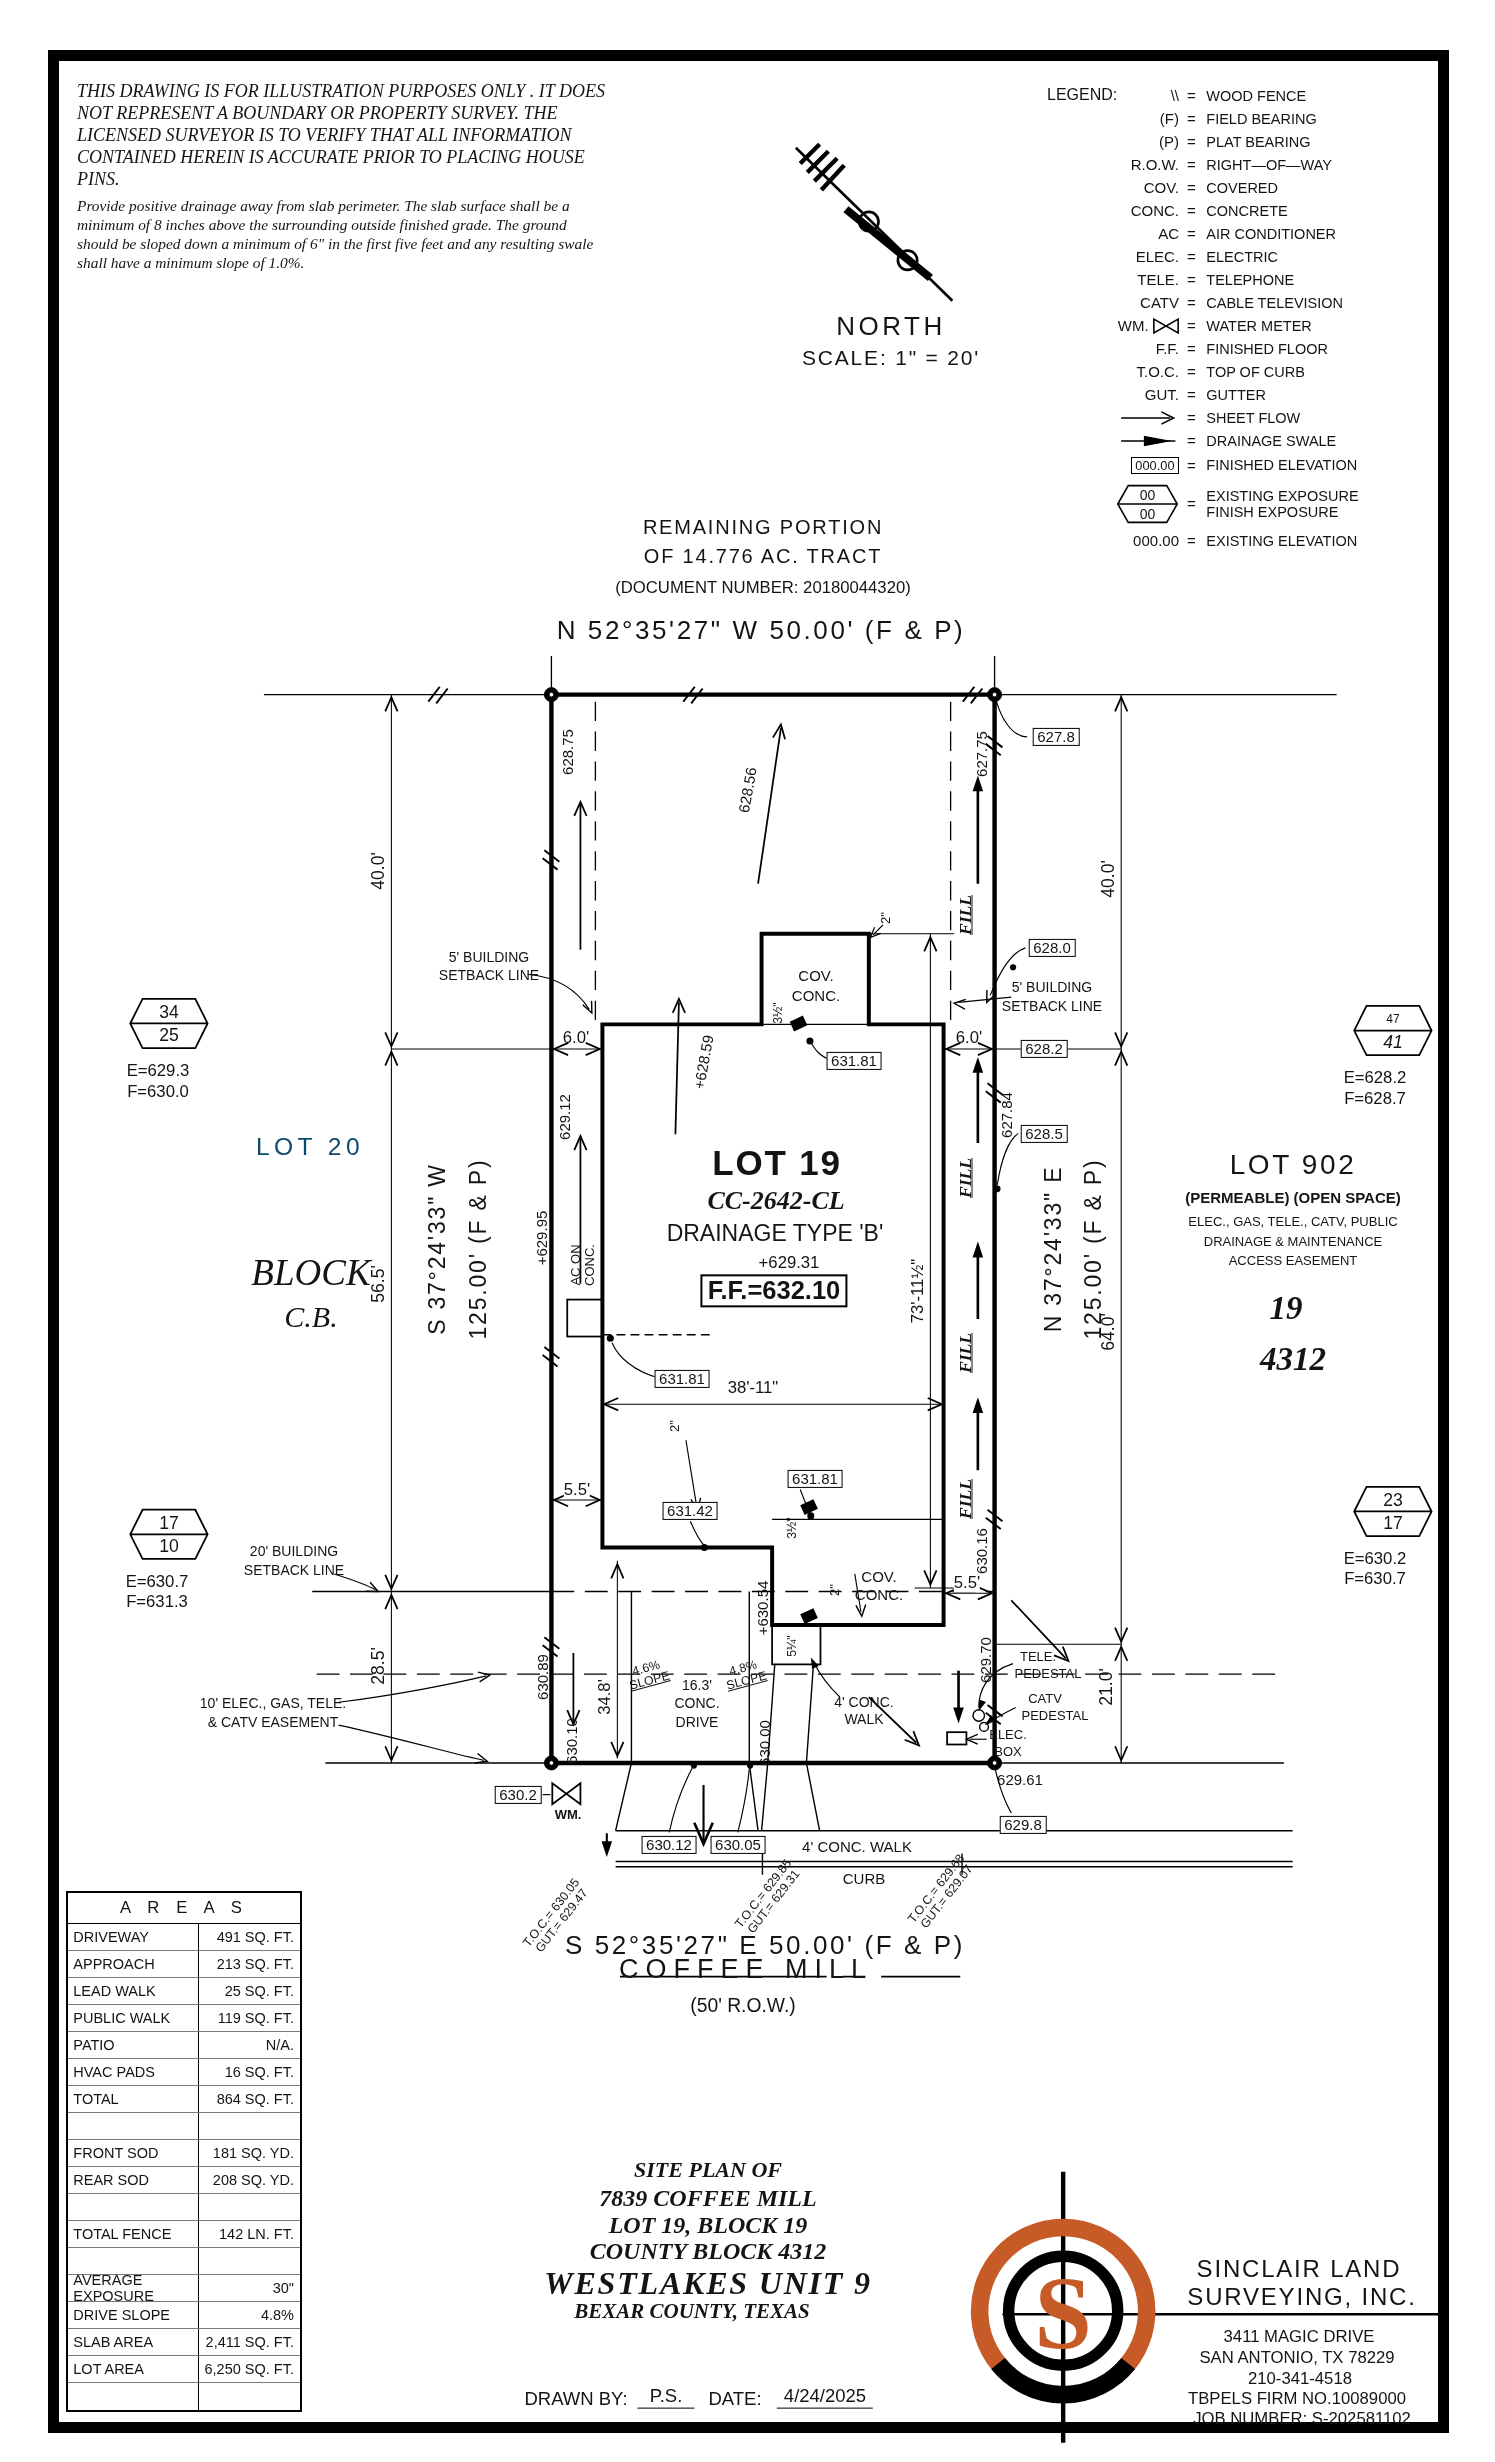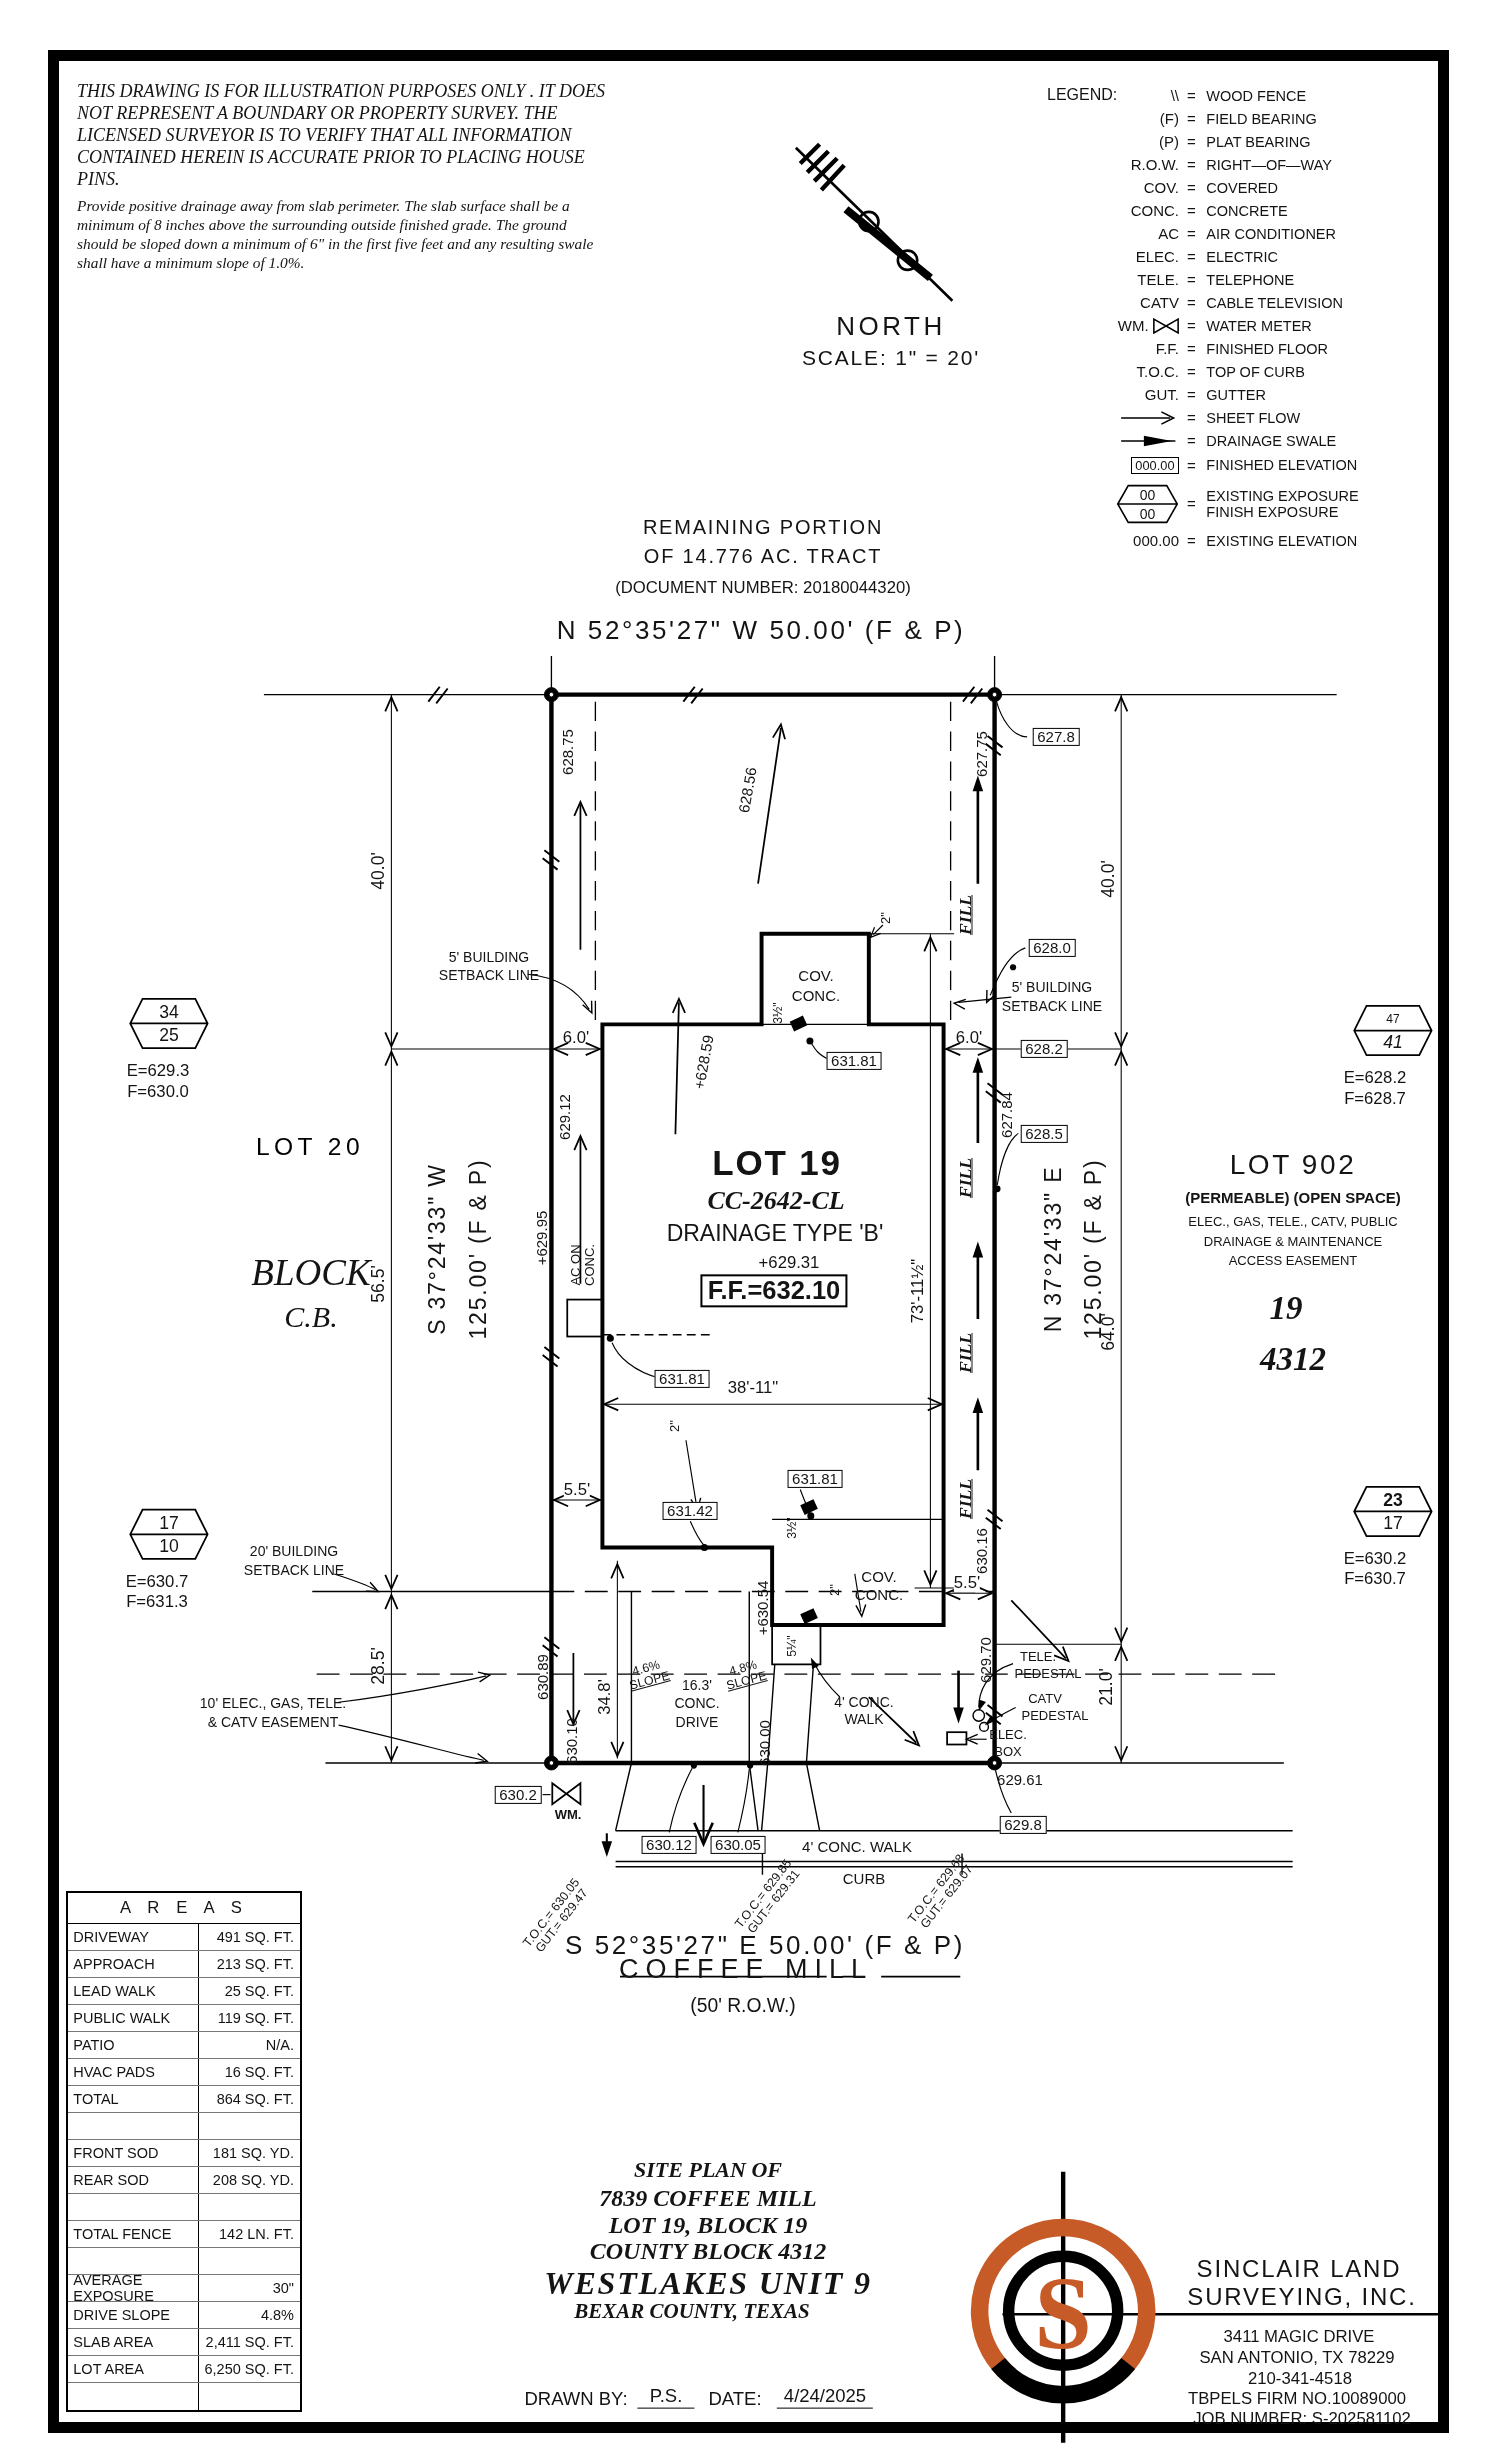--- a/index.html
+++ b/index.html
@@ -438,26 +438,26 @@
   <span class="lbl" style="left:158px;top:1071px;font-size:16.7px;">E=629.3</span>
   <span class="lbl" style="left:158px;top:1092px;font-size:16.7px;">F=630.0</span>
   <span class="lbl" style="left:1393px;top:1019px;font-size:12px;">47</span>
   <span class="lbl" style="left:1393px;top:1042px;font-size:17.6px;font-style:italic;">41</span>
   <span class="lbl" style="left:1375px;top:1078px;font-size:16.7px;">E=628.2</span>
   <span class="lbl" style="left:1375px;top:1099px;font-size:16.7px;">F=628.7</span>
   <span class="lbl" style="left:169px;top:1523px;font-size:17.6px;">17</span>
   <span class="lbl" style="left:169px;top:1546px;font-size:17.6px;">10</span>
   <span class="lbl" style="left:157px;top:1582px;font-size:16.7px;">E=630.7</span>
   <span class="lbl" style="left:157px;top:1602px;font-size:16.7px;">F=631.3</span>
-  <span class="lbl" style="left:1393px;top:1500px;font-size:17.6px;font-weight:bold;">23</span>
+  <span class="lbl" style="left:1393px;top:1500px;font-size:17.6px;">23</span>
   <span class="lbl" style="left:1393px;top:1523px;font-size:17.6px;">17</span>
   <span class="lbl" style="left:1375px;top:1559px;font-size:16.7px;">E=630.2</span>
   <span class="lbl" style="left:1375px;top:1579px;font-size:16.7px;">F=630.7</span>
 
-  <span class="lbl" style="left:310px;top:1147px;font-size:24.6px;letter-spacing:4.4px;color:#000000;">LOT 20</span>
+  <span class="lbl" style="left:310px;top:1147px;font-size:24.6px;letter-spacing:4.4px;color:#0c4a6e;">LOT 20</span>
   <span class="lbl ser" style="left:311px;top:1273px;font-size:37px;">BLOCK</span>
   <span class="lbl ser" style="left:311px;top:1317px;font-size:30px;">C.B.</span>
   <span class="lbl r90" style="left:437px;top:1249px;font-size:23px;letter-spacing:1.8px;">S 37°24'33" W</span>
   <span class="lbl r90" style="left:478px;top:1249px;font-size:23px;letter-spacing:1.8px;">125.00' (F &amp; P)</span>
   <span class="lbl r90" style="left:1053px;top:1249px;font-size:23px;letter-spacing:1.8px;">N 37°24'33" E</span>
   <span class="lbl r90" style="left:1093px;top:1249px;font-size:23px;letter-spacing:1.8px;">125.00' (F &amp; P)</span>
   <span class="lbl" style="left:1293px;top:1165px;font-size:28px;letter-spacing:2.6px;">LOT 902</span>
   <span class="lbl b" style="left:1293px;top:1198px;font-size:15px;">(PERMEABLE) (OPEN SPACE)</span>
   <span class="lbl" style="left:1293px;top:1222px;font-size:13px;">ELEC., GAS, TELE., CATV, PUBLIC</span>
   <span class="lbl" style="left:1293px;top:1242px;font-size:13px;">DRAINAGE &amp; MAINTENANCE</span>

